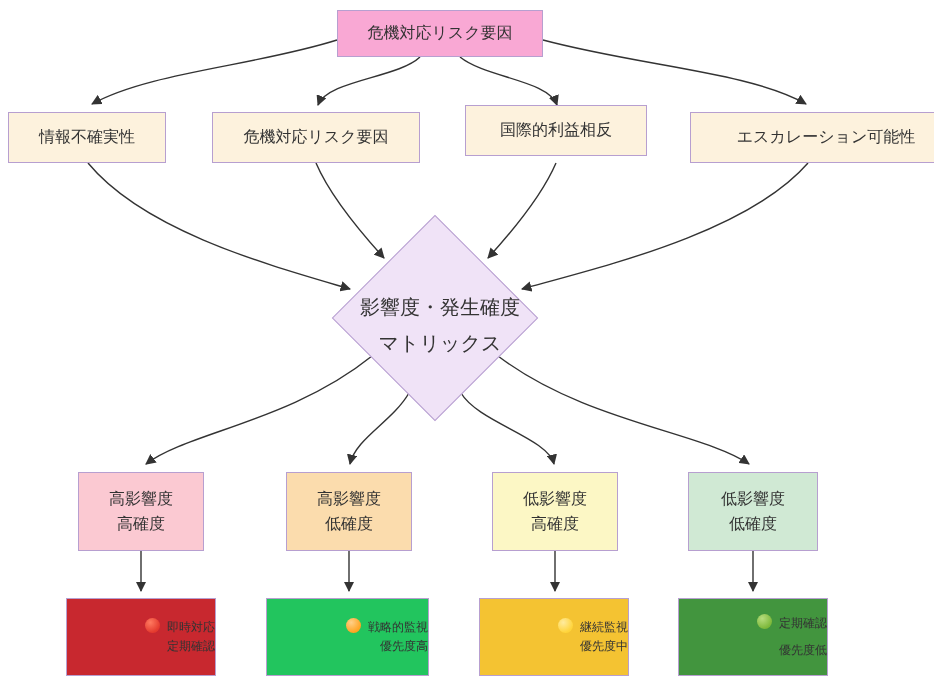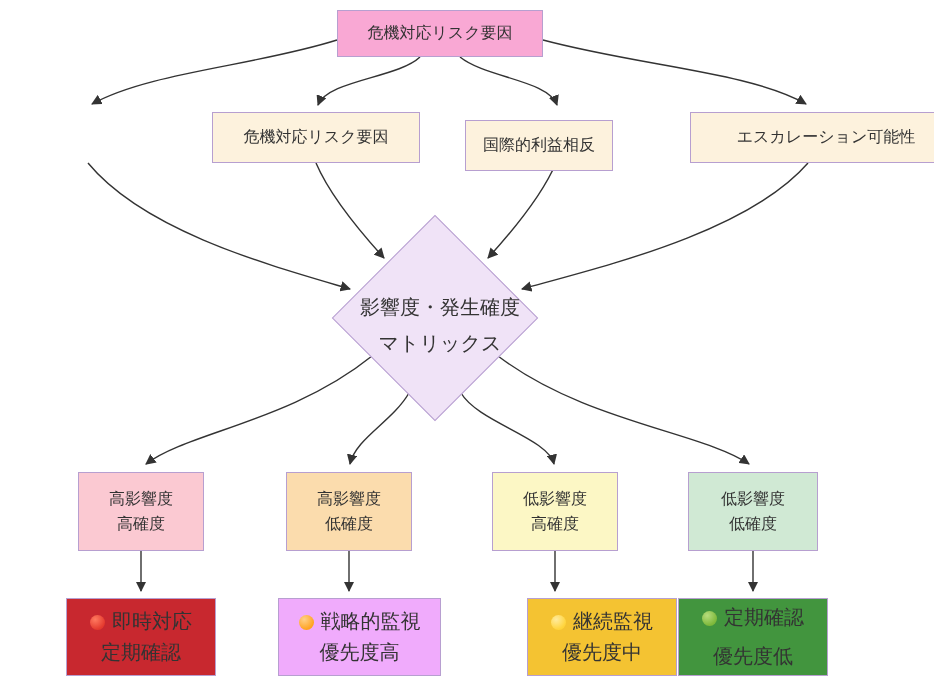--- a/index.html
+++ b/index.html
@@ -14,24 +14,24 @@
   .factor-node{background:#fdf2dd;}
   .diamond{position:absolute;box-sizing:border-box;width:146px;height:146px;
            background:#f0e3f7;border:1px solid #b79fd0;transform:rotate(45deg);}
   .diamond-label{position:absolute;width:220px;text-align:center;color:#333333;
                  font-size:20px;line-height:1.8;}
   .q1{background:#fbc9d2;}
   .q2{background:#fbdcad;}
   .q3{background:#fcf7c5;}
   .q4{background:#d0e9d4;}
   .a1{background:#c8282f;}
-  .a2{background:#f0abfc;margin-left:12px;}
-  .a3{background:#f4c332;margin-left:48px;}
+  .a2{background:#22c55e;}
+  .a3{background:#f4c332;}
   .a4{background:#42953e;gap:8px;}
-  .action-node{font-size:20px;}
+  .action-node{font-size:12px;align-items:flex-end;}
   .dot{display:inline-block;width:15px;height:15px;border-radius:50%;
        vertical-align:-2px;margin-right:7px;}
   .dot-red{background:radial-gradient(circle at 35% 30%, #ff7a60, #e43a2e 70%);}
   .dot-orange{background:radial-gradient(circle at 35% 30%, #ffd089, #ffa320 70%);}
   .dot-yellow{background:radial-gradient(circle at 35% 30%, #ffeb9e, #ffd43b 70%);}
   .dot-green{background:radial-gradient(circle at 35% 30%, #b6dd7e, #7db83a 70%);}
 </style>
 </head>
 <body>
 
@@ -63,24 +63,27 @@
       <path d="M349,551 L349,591" marker-end="url(#arrow)"></path>
       <path d="M555,551 L555,591" marker-end="url(#arrow)"></path>
       <path d="M753,551 L753,591" marker-end="url(#arrow)"></path>
     </g>
   </svg>
 
   <div class="node root-node" style="left:337px;top:10px;width:206px;height:47px;">
     <span class="ln">危機対応リスク要因</span>
   </div>
 
+  <div class="node factor-node" style="left:8px;top:112px;width:158px;height:51px;">
+    <span class="ln">情報不確実性</span>
+  </div>
   <div class="node factor-node" style="left:212px;top:112px;width:208px;height:51px;">
     <span class="ln">危機対応リスク要因</span>
   </div>
-  <div class="node factor-node" style="left:465px;top:120px;width:148px;height:51px;">
+  <div class="node factor-node" style="left:465px;top:105px;width:182px;height:51px;">
     <span class="ln">国際的利益相反</span>
   </div>
   <div class="node factor-node" style="left:690px;top:112px;width:272px;height:51px;">
     <span class="ln">エスカレーション可能性</span>
   </div>
 
   <div class="diamond" style="left:362px;top:245px;"></div>
   <div class="diamond-label" style="left:330px;top:289px;">
     <div class="ln">影響度・発生確度</div>
     <div class="ln">マトリックス</div>

